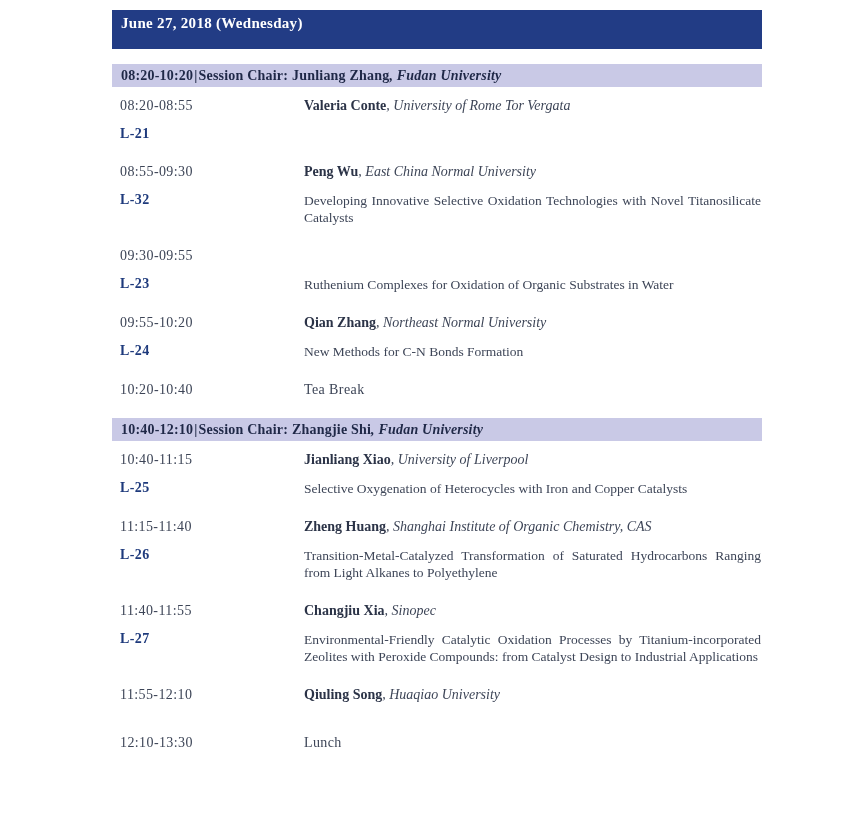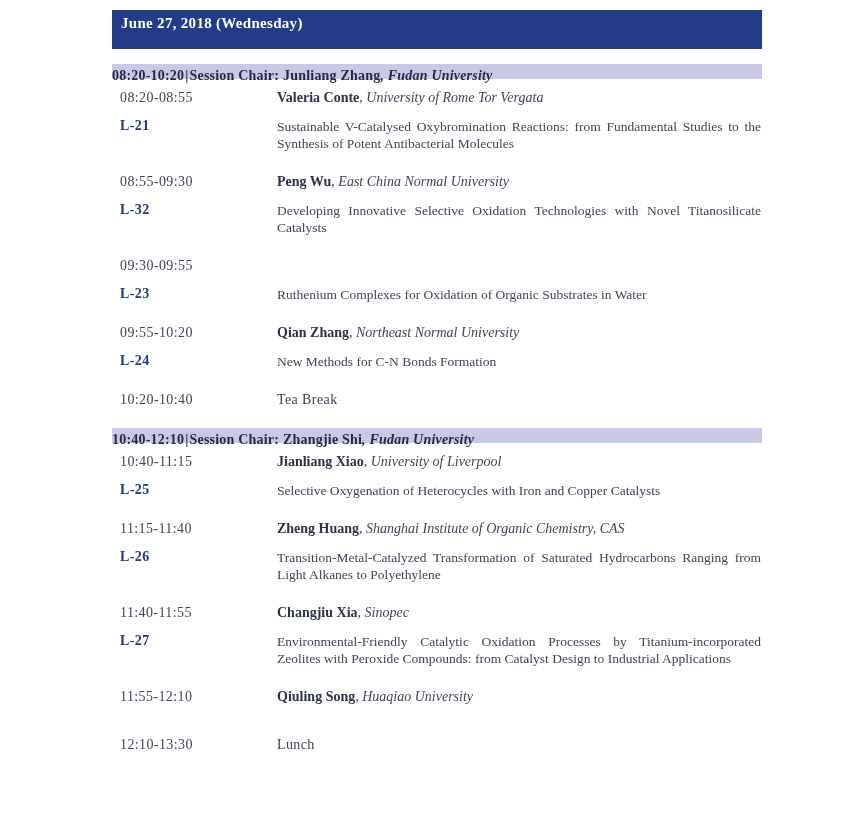--- a/index.html
+++ b/index.html
@@ -33,31 +33,33 @@
     line-height: 27px;
     padding-left: 9px;
     letter-spacing: 0.3px;
     margin-bottom: 15px;
   }
   .session-header {
     background: var(--session-bg);
     color: var(--header-text);
     font-weight: bold;
     font-size: 14px;
-    height: 15px;
+    height: 23px;
     line-height: 23px;
+    padding-left: 9px;
     letter-spacing: 0.2px;
     margin-bottom: 11px;
   }
   .session-header .sep { padding: 0 1px; }
   .session-header .sh-name { margin-left: 4px; }
   .session-header .aff { font-style: italic; }
   .row {
     display: grid;
     grid-template-columns: 165px 1fr;
+    gap: 27px;
   }
   .col-a { padding-left: 8px; }
   .time, .break-label {
     font-size: 14px;
     letter-spacing: 0.4px;
     color: var(--text);
   }
   .talk { margin-bottom: 22px; }
   .talk .row1 { margin-bottom: 12px; line-height: 16px; }
   .speaker { font-size: 14px; }
@@ -86,21 +88,20 @@
   <div class="date-banner">June 27, 2018 (Wednesday)</div>
   <div class="schedule">
       <div class="session-header"><span class="sh-time">08:20-10:20</span><span class="sep">|</span><span class="sh-label">Session Chair:</span><span class="sh-name">Junliang Zhang</span><span class="aff">, Fudan University</span></div>
       <div class="talk">
         <div class="row row1">
           <div class="col-a time">08:20-08:55</div>
           <div class="speaker"><span class="name">Valeria Conte</span><span class="aff">, University of Rome Tor Vergata</span></div>
         </div>
         <div class="row row2">
           <div class="col-a code">L-21</div>
-          <div class="title">Sustainable V-Catalysed Oxybromination Reactions: from Fundamental Studies to the Synthesis of Potent Antibacterial Molecules</div>
         </div>
       </div>
       <div class="talk">
         <div class="row row1">
           <div class="col-a time">08:55-09:30</div>
           <div class="speaker"><span class="name">Peng Wu</span><span class="aff">, East China Normal University</span></div>
         </div>
         <div class="row row2">
           <div class="col-a code">L-32</div>
           <div class="title">Developing Innovative Selective Oxidation Technologies with Novel Titanosilicate Catalysts</div>

